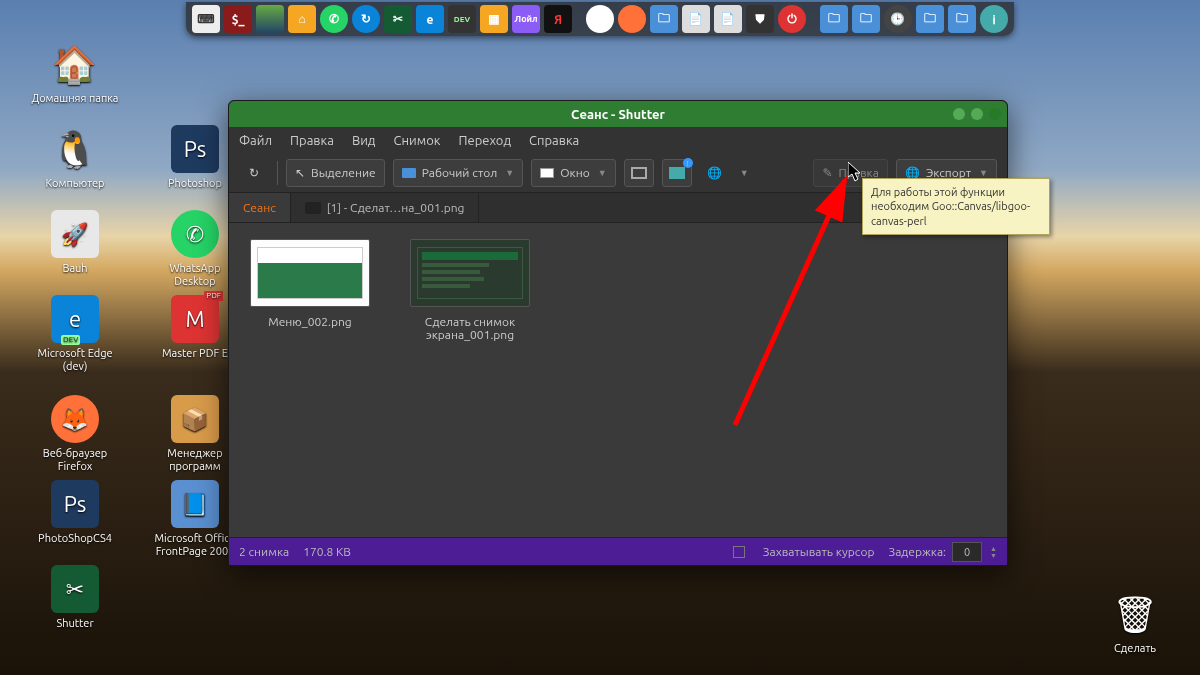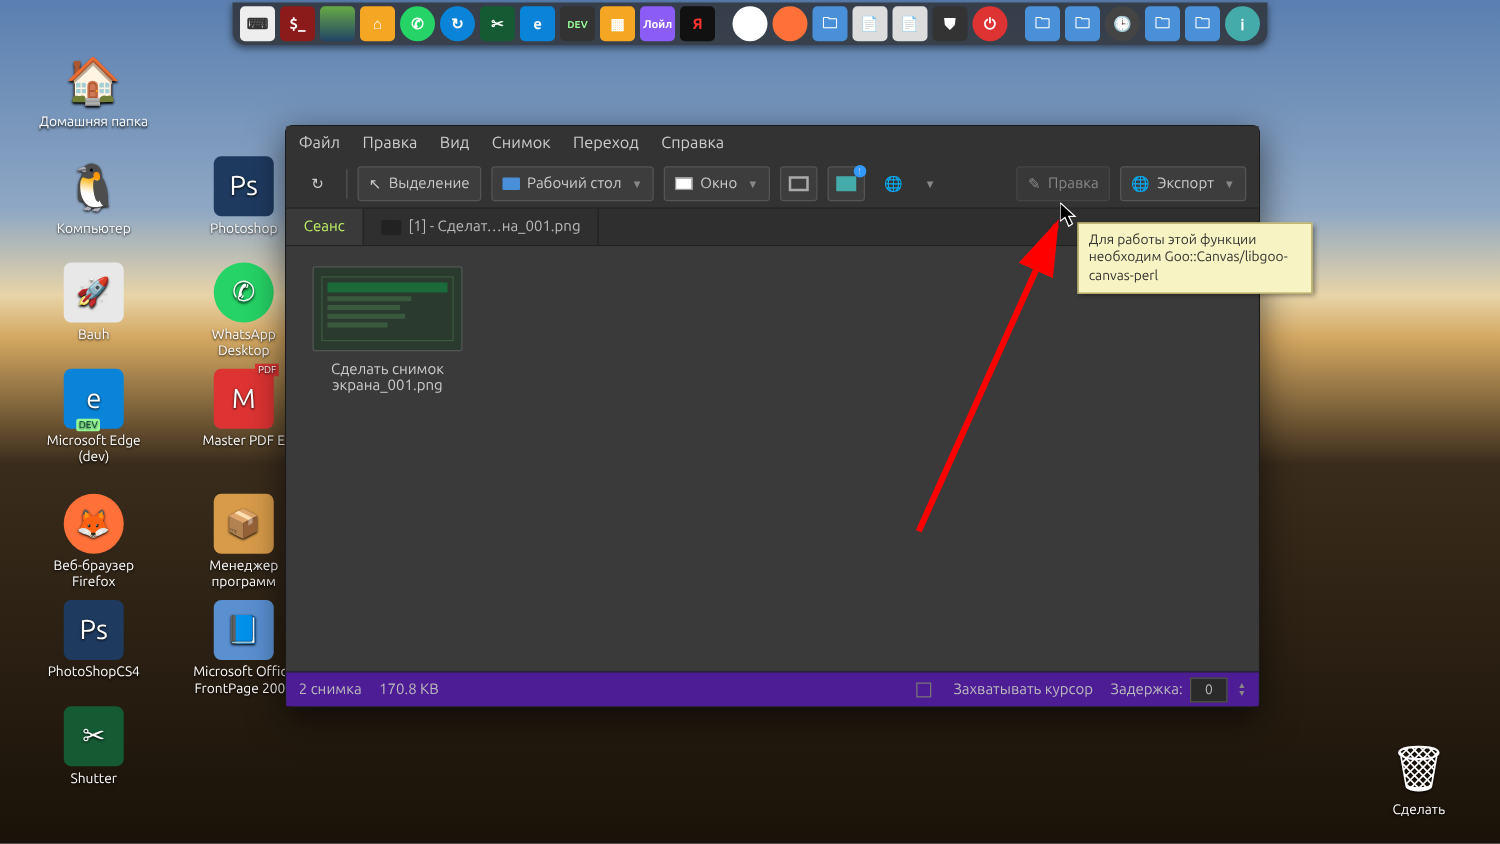--- a/index.html
+++ b/index.html
@@ -91,21 +91,21 @@
   .chev{font-size:9px;color:#888;margin-left:2px;}
 
   .tabs{
     height:30px;background:#2f2f2f;display:flex;align-items:stretch;
     border-bottom:1px solid #222;
   }
   .tab{
     padding:0 14px;display:flex;align-items:center;gap:6px;
     font-size:12px;color:#bbb;border-right:1px solid #222;cursor:pointer;
   }
-  .tab.active{background:#3a3a3a;color:#bef264;}
+  .tab.active{background:#3a3a3a;color:#f97316;}
   .tab .thumb{width:16px;height:12px;background:#777;border-radius:2px;}
 
   .content{
     flex:1;background:#3a3a3a;padding:16px;
     display:flex;gap:30px;align-items:flex-start;
   }
   .item{width:130px;text-align:center;font-size:12px;color:#ccc;}
   .item .thumb{
     width:120px;height:68px;margin:0 auto 8px;
     background:#222;border:1px solid #555;border-radius:2px;
@@ -222,20 +222,28 @@
   <div class="img" style="background:#5a8fd0;">📘</div>
   <span>Microsoft Office FrontPage 2003</span>
 </div>
 
 <div class="desktop-icon" style="left:1090px;top:590px;">
   <div class="img" style="background:none;font-size:36px;">🗑</div>
   <span>Сделать</span>
 </div>
 
 <div class="window">
+  <div class="titlebar">
+    <span>Сеанс - Shutter</span>
+    <div class="win-controls">
+      <div class="win-dot" style="background:#5a5;"></div>
+      <div class="win-dot" style="background:#5a5;"></div>
+      <div class="win-dot" style="background:#277a27;"></div>
+    </div>
+  </div>
 
   <div class="menubar">
     <span>Файл</span>
     <span>Правка</span>
     <span>Вид</span>
     <span>Снимок</span>
     <span>Переход</span>
     <span>Справка</span>
   </div>
 
@@ -283,20 +291,26 @@
     <div class="tab active">
       <span>Сеанс</span>
     </div>
     <div class="tab">
       <span class="thumb" style="background:#222;"></span>
       <span>[1] - Сделат…на_001.png</span>
     </div>
   </div>
 
   <div class="content">
+    <div class="item">
+      <div class="thumb" style="background:#fdfdfd;">
+        <div style="width:90%;height:80%;background:linear-gradient(#fff 30%, #2a7a4a 30%);border:1px solid #ccc;"></div>
+      </div>
+      <span>Меню_002.png</span>
+    </div>
     <div class="item">
       <div class="thumb" style="background:#2a3a2e;">
         <div style="width:90%;height:80%;background:#2a3a2e;border:1px solid #3a5a3e;display:flex;flex-direction:column;gap:3px;padding:4px;">
           <div style="height:8px;background:#1a6a3a;"></div>
           <div style="height:4px;background:#3a5a3e;width:70%;"></div>
           <div style="height:4px;background:#3a5a3e;width:60%;"></div>
           <div style="height:4px;background:#3a5a3e;width:65%;"></div>
           <div style="height:4px;background:#3a5a3e;width:50%;"></div>
         </div>
       </div>

